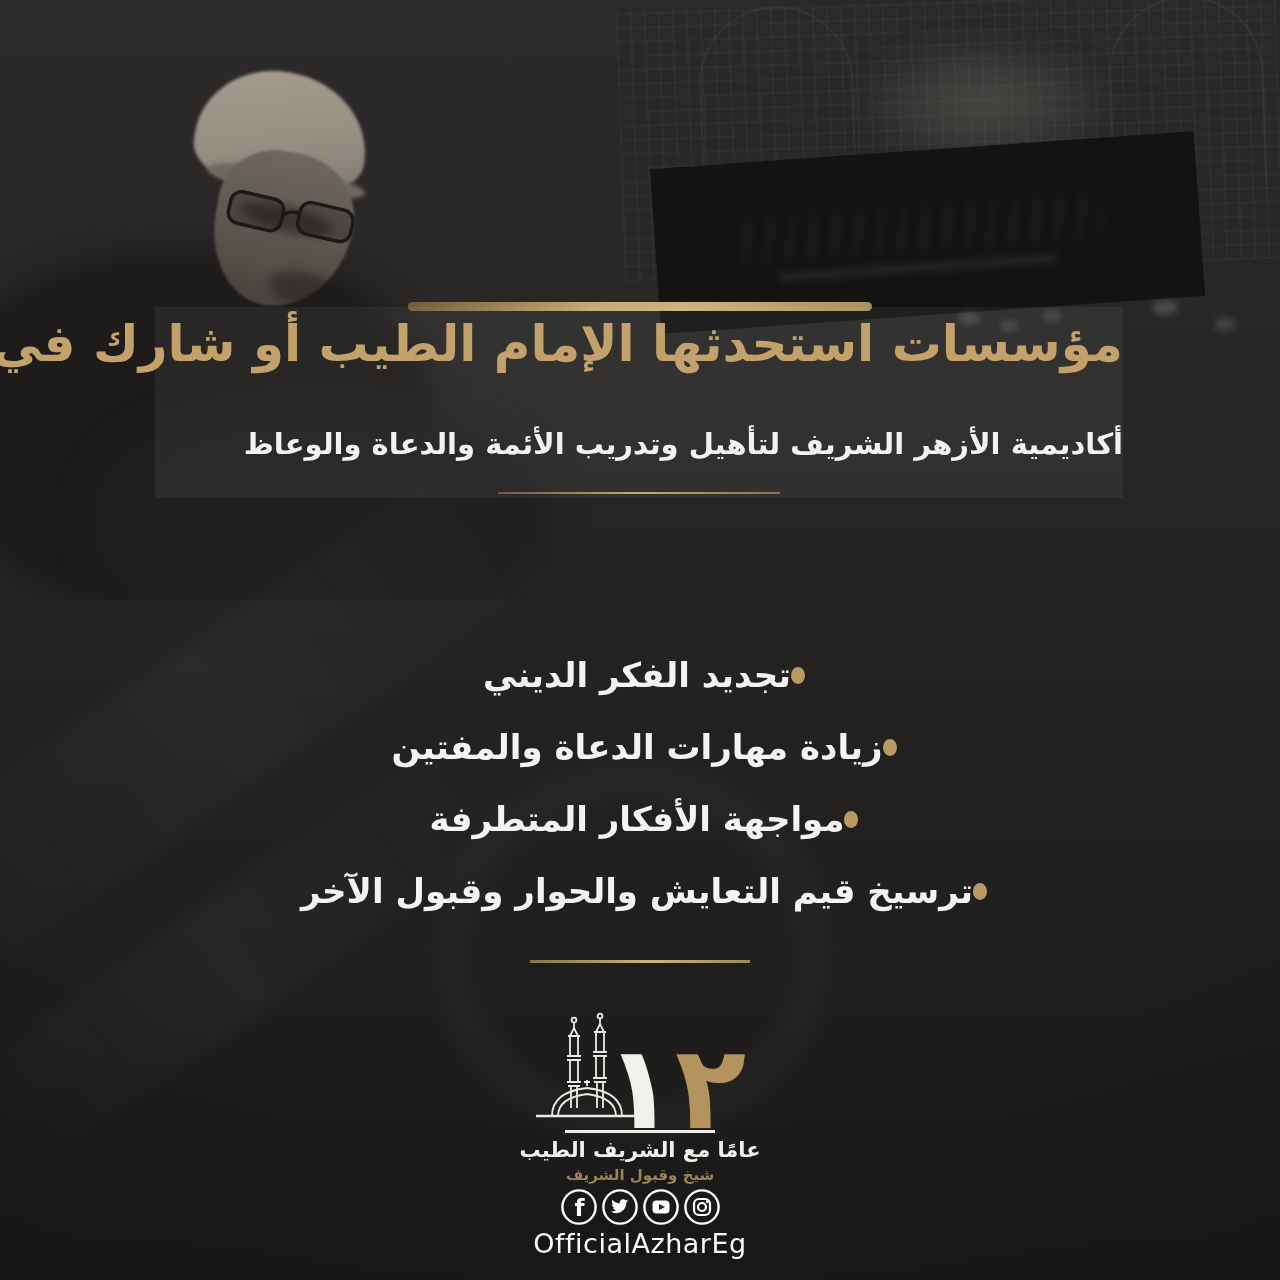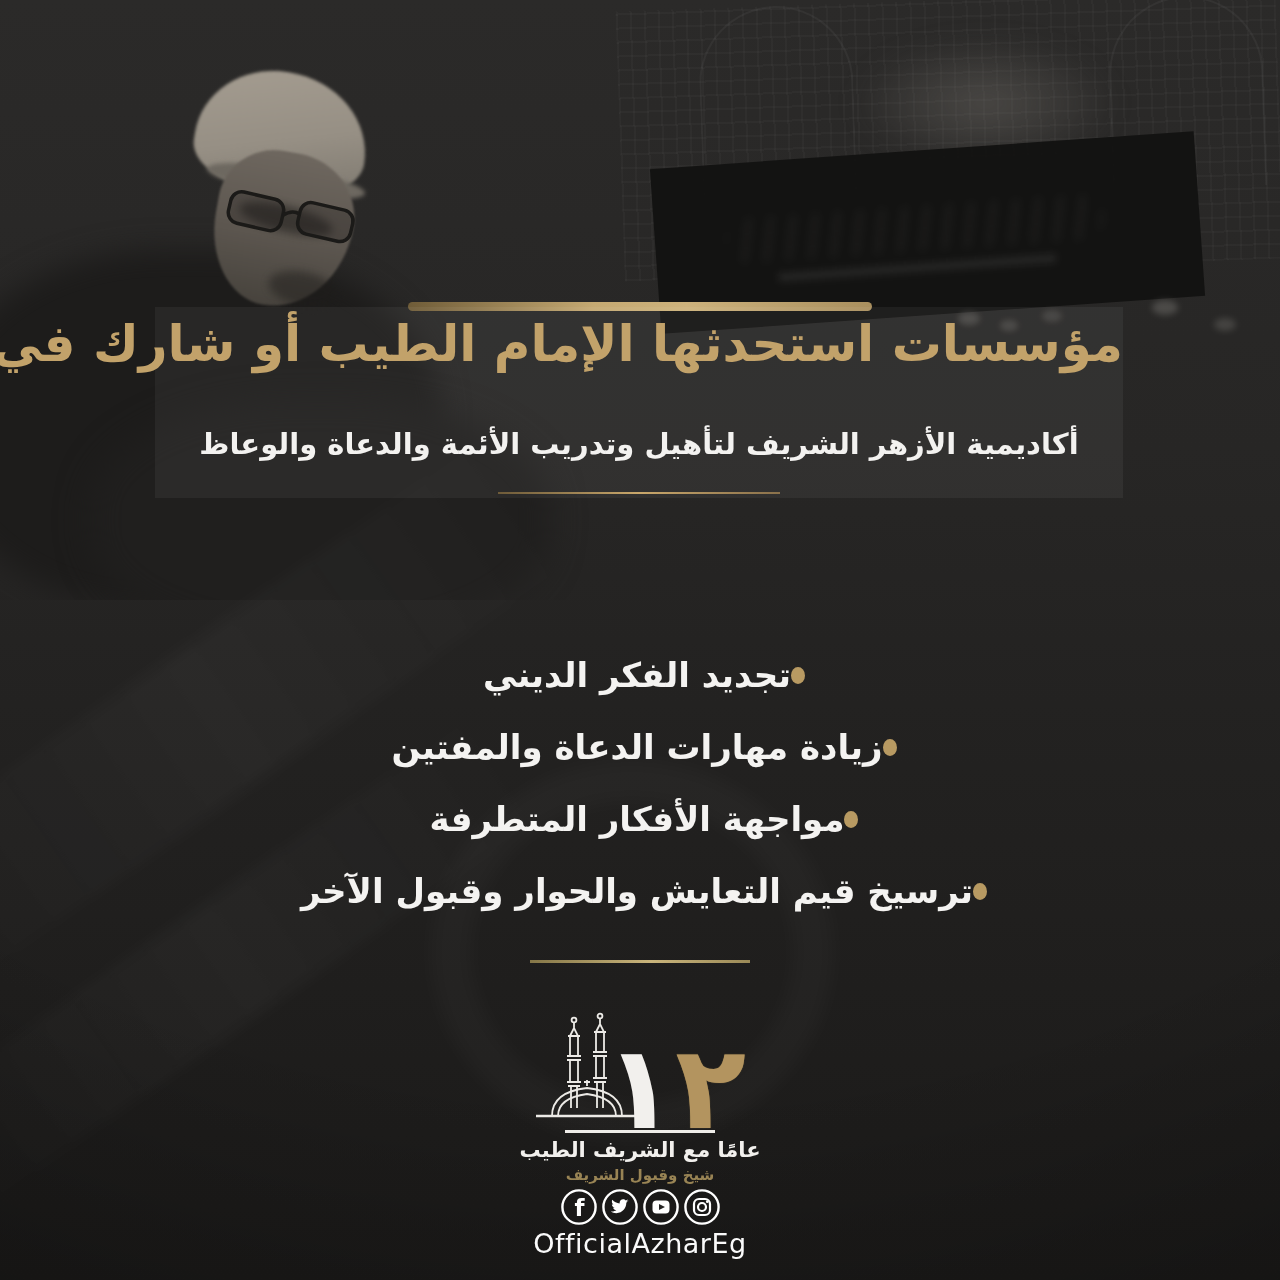--- a/index.html
+++ b/index.html
@@ -56,21 +56,21 @@
   .ghost.g2{left:-120px;top:900px;width:700px;height:120px;}
   .ghost-ring{position:absolute;left:430px;top:760px;width:320px;height:300px;border-radius:50%;
     border:42px solid rgba(255,255,255,.022);filter:blur(9px);}
   
   .gold-rule-top{position:absolute;left:408px;top:302px;width:464px;height:9px;border-radius:5px;
     background:linear-gradient(90deg,#6f5c38,#c5a972 40%,#cdb27c 60%,#a98f5e);}
   .title-band{position:absolute;left:155px;top:307px;width:968px;height:191px;
     background:rgba(255,255,255,.05);}
   .poster-title{position:absolute;top:8px;left:0;right:0;margin:0;text-align:center;
     font-size:50px;font-weight:bold;color:#c2a26a;white-space:nowrap;}
-  .poster-subtitle{position:absolute;top:120px;left:0;right:0;margin:0;text-align:center;
+  .poster-subtitle{position:absolute;top:120px;left:0;right:0;margin:0;text-align:right;
     font-size:29px;font-weight:bold;color:#f3f2f0;white-space:nowrap;}
   .thin-rule{position:absolute;left:50%;transform:translateX(-50%);bottom:4px;width:282px;height:2px;
     background:linear-gradient(90deg,#6e5b39,#c9a76b 50%,#8a714b);}
   
   .goals-heading{position:absolute;top:574px;left:0;right:0;margin:0;text-align:center;
     font-size:47px;font-weight:bold;color:#c3a873;}
   .goals{position:absolute;top:652px;left:0;right:0;margin:0;padding:0;list-style:none;}
   .goal{display:flex;justify-content:center;align-items:center;height:46px;margin-bottom:26px;padding-left:8px;}
   .dot{width:14px;height:17px;border-radius:50%;background:#b89a62;flex:0 0 auto;}
   .goal-text{font-size:34px;font-weight:bold;color:#f4f3f1;white-space:nowrap;}

